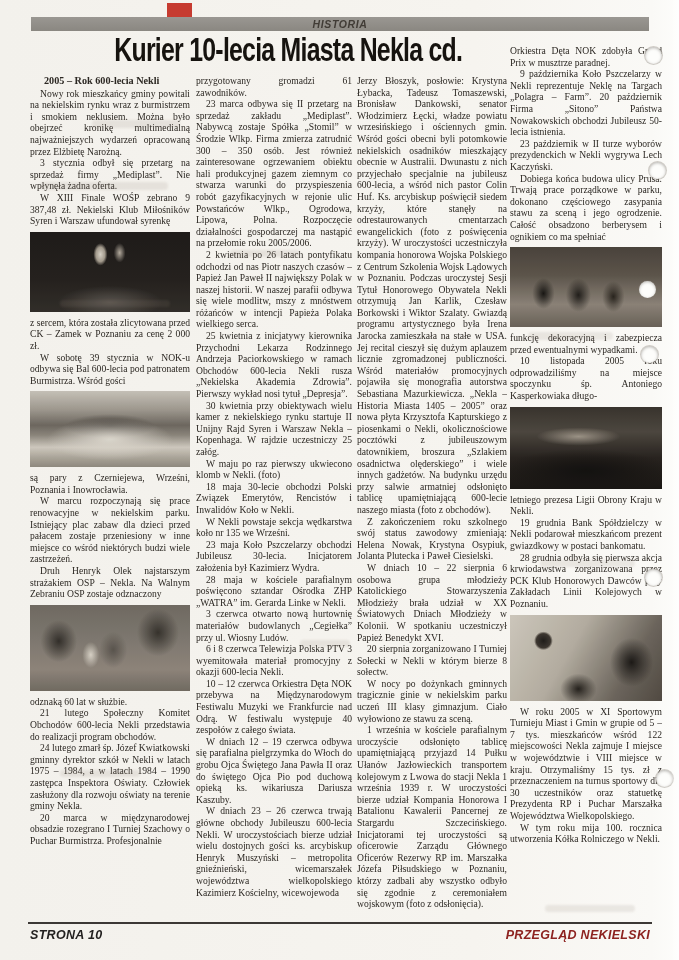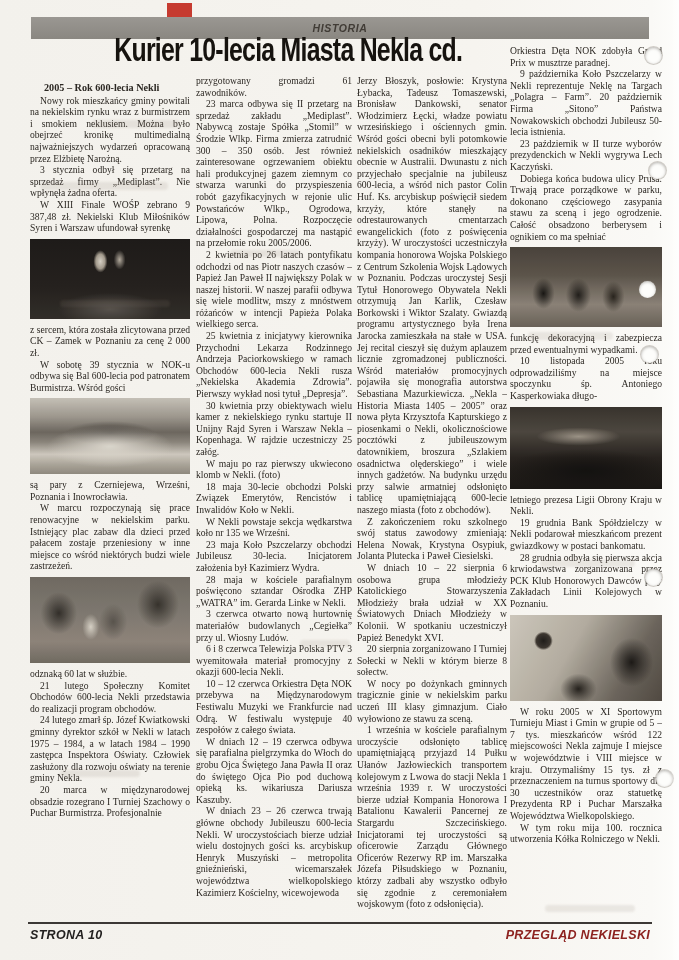--- a/index.html
+++ b/index.html
@@ -3,39 +3,39 @@
 <meta charset="utf-8">
 <style>
   html,body { margin:0; padding:0; background:#e9e7e2; }
   .page {
     position:relative; width:679px; height:960px; margin:0 auto;
     background:linear-gradient(90deg,#f3f1ec 0%, #f6f4ef 70%, #faf9f6 96%, #fdfdfb 100%);
     overflow:hidden; font-family:"Liberation Serif", serif; color:#2b2722;
   }
   .red-mark { position:absolute; left:167px; top:3px; width:25px; height:14px; background:var(--accent_red,#c63b30); }
   .section-bar {
-    position:absolute; left:31px; top:17px; width:618px; height:22px;
+    position:absolute; left:31px; top:17px; width:618px; height:14px;
     background:linear-gradient(180deg,#9a9792,#8a8781);
     display:flex; align-items:center; justify-content:center;
   }
   .section-bar span {
     font-family:"Liberation Sans", sans-serif; font-weight:bold; font-style:italic;
     font-size:10.5px; letter-spacing:.6px; color:#413c36;
   }
   .title-wrap { position:absolute; left:50px; top:30px; width:450px; text-align:left; }
   .title-wrap h1 {
     margin:0; display:inline-block; transform:scaleX(.73); transform-origin:center;
     font-family:"Liberation Sans", sans-serif; font-weight:bold; font-size:34px;
     letter-spacing:-1px; color:#16130f; white-space:nowrap;
   }
   .col {
     position:absolute; text-align:justify; font-size:9.6px; line-height:11.6px;
     overflow:hidden; hyphens:auto; -webkit-hyphens:auto;
   }
-  .col-1 { left:30px;  top:75px; width:160px; height:836px;margin-top:7px; }
+  .col-1 { left:30px;  top:75px; width:160px; height:836px; }
   .col-2 { left:196px; top:75px; width:156px; height:836px; }
   .col-3 { left:357px; top:75px; width:150px; height:836px; }
   .col-4 { left:510px; top:45px; width:152px; height:866px; }
   .para { margin:0; text-indent:10px; }
   .cont { text-indent:0; }
   .lead { margin:0 0 1px 0; font-weight:bold; font-size:10.2px; text-indent:14px; }
   .photo { width:100%; margin:5px 0; filter:contrast(.96); }
   .ph-night1 { background:
     radial-gradient(10px 16px at 44% 28%, #d8d2c6 0%, #a39a8c 45%, rgba(0,0,0,0) 70%),
     radial-gradient(9px 15px at 56% 26%, #b5ac9e 0%, rgba(0,0,0,0) 65%),
@@ -100,20 +100,21 @@
       <p class="lead">2005 – Rok 600-lecia Nekli</p>
       <p class="para">Nowy rok mieszkańcy gminy powitali na nekielskim rynku wraz z burmistrzem i smokiem neklusiem. Można było obejrzeć kronikę multimedialną najważniejszych wydarzeń opracowaną przez Elżbietę Narożną.</p>
       <p class="para">3 stycznia odbył się przetarg na sprzedaż firmy „Mediplast”. Nie wpłynęła żadna oferta.</p>
       <p class="para">W XIII Finale WOŚP zebrano 9 387,48 zł. Nekielski Klub Miłośników Syren i Warszaw ufundował syrenkę</p>
       <div class="photo ph-night1" style="height: 80px;"></div>
       <p class="para cont">z sercem, która została zlicytowana przed CK – Zamek w Poznaniu za cenę 2 000 zł.</p>
       <p class="para">W sobotę 39 stycznia w NOK-u odbywa się Bal 600-lecia pod patronatem Burmistrza. Wśród gości</p>
       <div class="photo ph-palace" style="height: 76px;"></div>
       <p class="para cont">są pary z Czerniejewa, Wrześni, Poznania i Inowrocławia.</p>
       <p class="para">W marcu rozpoczynają się prace renowacyjne w nekielskim parku. Istniejący plac zabaw dla dzieci przed pałacem zostaje przeniesiony w inne miejsce co wśród niektórych budzi wiele zastrzeżeń.</p>
+      <p class="para">Druh Henryk Olek najstarszym strażakiem OSP – Nekla. Na Walnym Zebraniu OSP zostaje odznaczony</p>
       <div class="photo ph-trees" style="height: 86px;"></div>
       <p class="para cont">odznaką 60 lat w służbie.</p>
       <p class="para">21 lutego Społeczny Komitet Obchodów 600-lecia Nekli przedstawia do realizacji program obchodów.</p>
       <p class="para">24 lutego zmarł śp. Józef Kwiatkowski gminny dyrektor szkół w Nekli w latach 1975 – 1984, a w latach 1984 – 1990 zastępca Inspektora Oświaty. Człowiek zasłużony dla rozwoju oświaty na terenie gminy Nekla.</p>
       <p class="para">20 marca w międzynarodowej obsadzie rozegrano I Turniej Szachowy o Puchar Burmistrza. Profesjonalnie</p>
     </div>
   <div class="col col-2">
       <p class="para cont">przygotowany gromadzi 61 zawodników.</p>
       <p class="para">23 marca odbywa się II przetarg na sprzedaż zakładu „Mediplast”. Nabywcą zostaje Spółka „Stomil” w Środzie Wlkp. Firma zmierza zatrudnić 300 – 350 osób. Jest również zainteresowane ogrzewaniem obiektu hali produkcyjnej gazem ziemnym co stwarza warunki do przyspieszenia robót gazyfikacyjnych w rejonie ulic Powstańców Wlkp., Ogrodowa, Lipowa, Polna. Rozpoczęcie działalności gospodarczej ma nastąpić na przełomie roku 2005/2006.</p>
       <p class="para">2 kwietnia po 26 latach pontyfikatu odchodzi od nas Piotr naszych czasów – Papież Jan Paweł II największy Polak w naszej historii. W naszej parafii odbywa się wiele modlitw, mszy z mnóstwem różańców w intencji Papieża Polaka wielkiego serca.</p>

